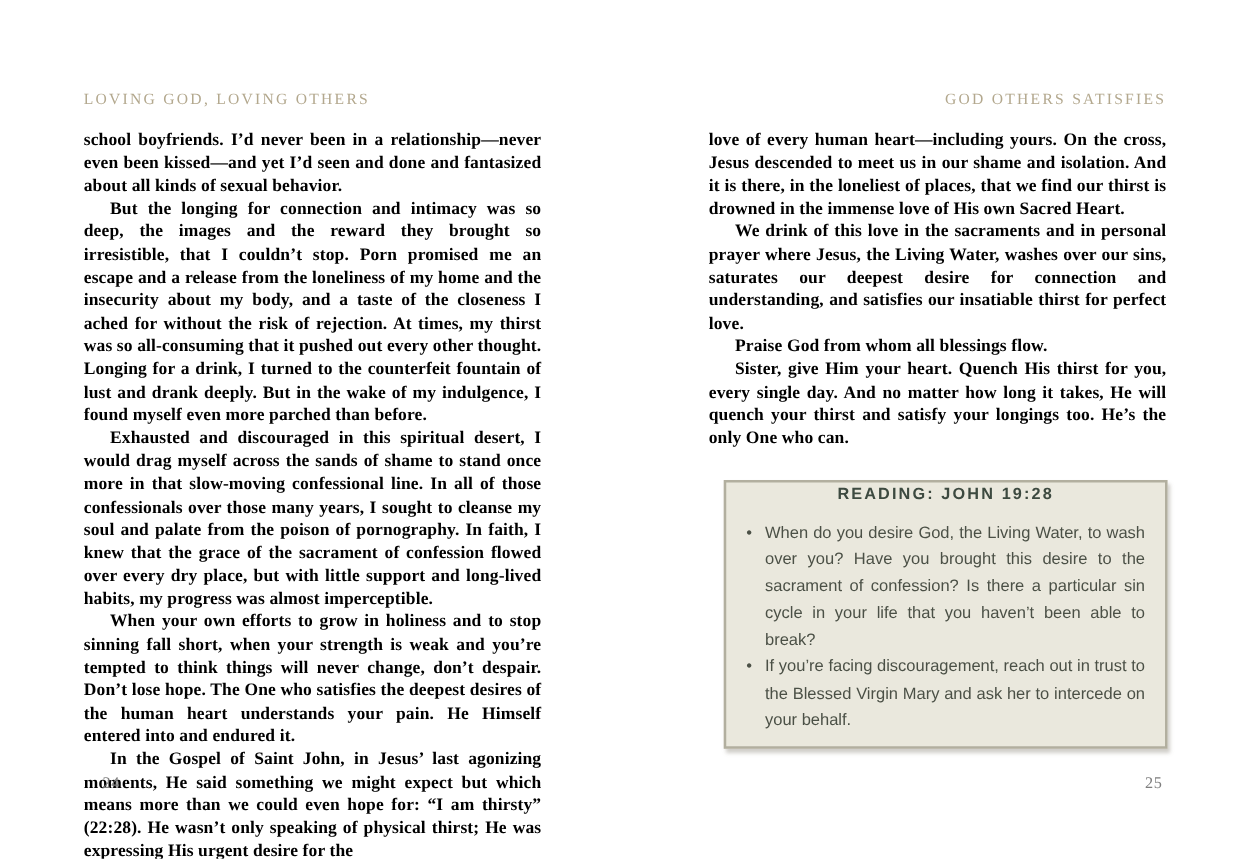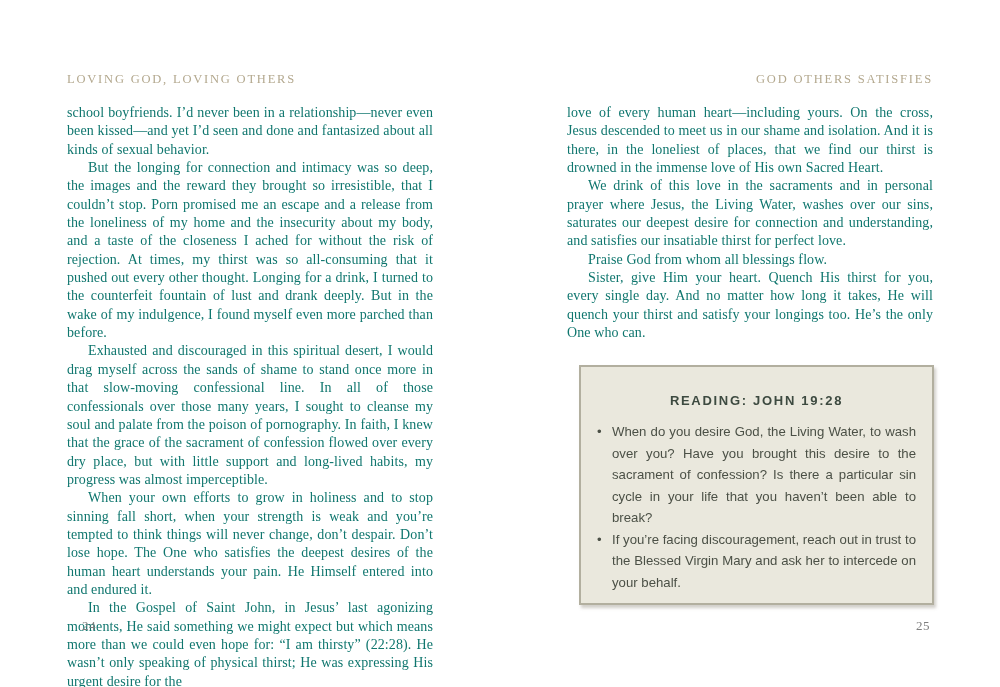--- a/index.html
+++ b/index.html
@@ -25,41 +25,42 @@
     font-weight: normal;
     white-space: nowrap;
   }
   .page-right .running-head { text-align: right; }
 
   .body p {
     margin: 0;
     font-size: 14px;
     line-height: 18.35px;
     text-align: justify;
-    color: #0f766e;
+    color: #000000;
     letter-spacing: 0.1px;
+    font-weight: bold;
   }
   .body p.indent { text-indent: 21px; }
 
   .page-number {
     position: absolute;
     top: 618px;
     font-size: 13px;
     color: #7e7e7e;
     letter-spacing: 0.5px;
   }
   .pn-left  { left: 51px; margin-left: 31px; }
   .pn-right { left: 916px; }
 
   .reading-box {
     margin: 23px 0 0 12px;
     background: #eae8dd;
     border: 2px solid #b2af9f;
     box-shadow: 2px 3px 3px rgba(120,115,100,0.35);
-    padding: 26px 16px 10px 16px;
+    padding: 1px 16px 10px 16px;
     box-sizing: border-box;
     width: 355px;
   }
   .box-title {
     font-family: "Liberation Sans", sans-serif;
     font-weight: bold;
     font-size: 13px;
     letter-spacing: 1.7px;
     color: #3d4a40;
     text-align: center;

